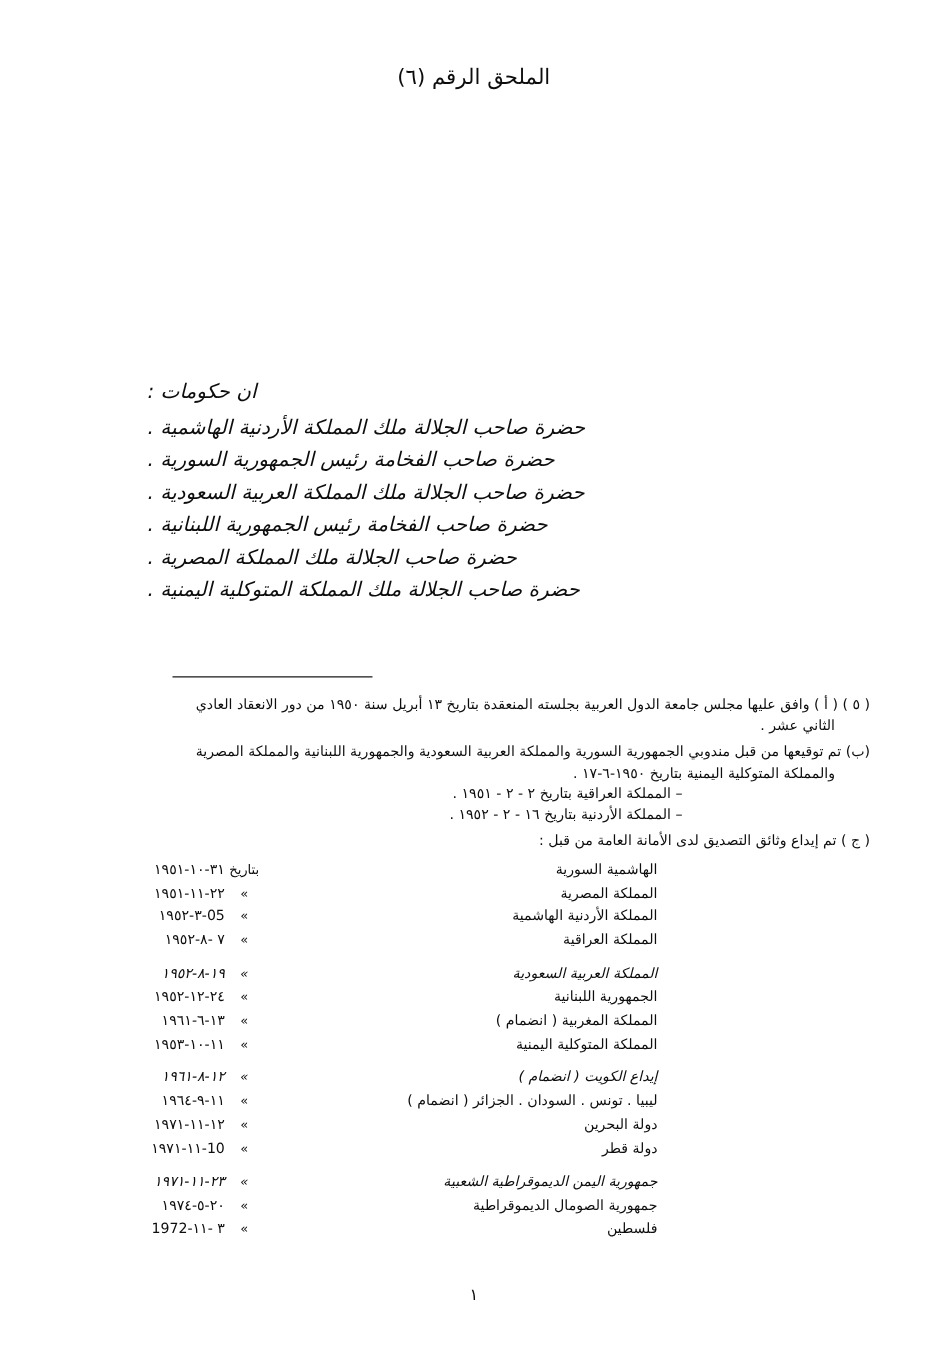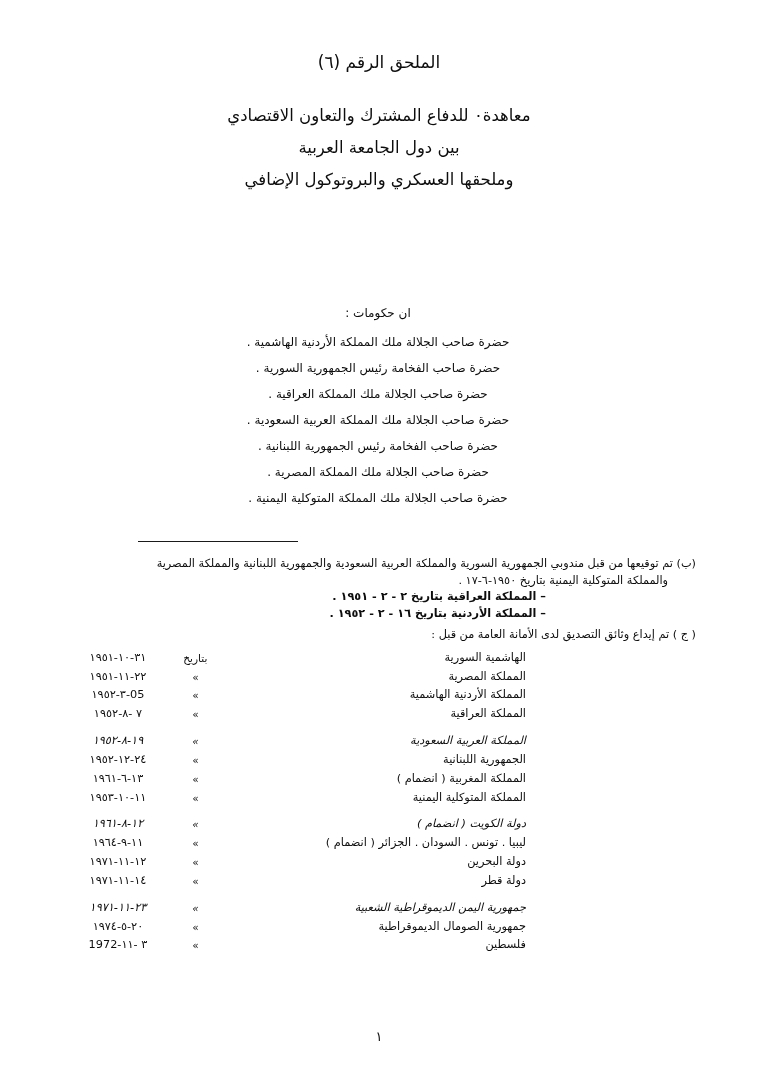--- a/index.html
+++ b/index.html
@@ -43,23 +43,24 @@
     line-height: 32px;
   }
   .treaty-title div { white-space: nowrap; }
 
   
   .parties {
     position: absolute;
     top: 300px;
     right: 120px;
     width: 520px;
-    text-align: center;
-    font-size: 12px;
+    text-align: left;
+    font-size: 16px;
     line-height: 26px;
+    font-style: italic;
   }
   .parties .lead { margin-bottom: 3px; }
   .parties .party { white-space: nowrap; }
 
   
   .rule {
     position: absolute;
     top: 541px;
     right: 460px;
     width: 160px;
@@ -72,21 +73,21 @@
     top: 556px;
     right: 62px;
     width: 640px;
     font-size: 11.3px;
     line-height: 16.5px;
     text-align: right;
   }
   .note { margin-bottom: 5px; }
   .note-body { display: block; }
   .note-indent { display: block; padding-right: 28px; }
-  .note-dash { display: block; padding-right: 150px; font-weight: bold; }
+  .note-dash { display: block; padding-right: 150px; }
 
   
   .ratify {
     margin-top: 4px;
     width: 100%;
     border-collapse: collapse;
     font-size: 11.3px;
     direction: rtl;
   }
   .ratify td {
@@ -98,21 +99,21 @@
     text-align: right;
     width: 300px;
     padding-right: 170px;
   }
   .ratify td.prefix {
     text-align: center;
     width: 30px;
     font-size: 10.5px;
   }
   .ratify td.date {
-    text-align: center;
+    text-align: right;
     width: 120px;
     direction: ltr;
     unicode-bidi: bidi-override;
   }
   .gap td { padding-top: 9px; font-style: italic; }
 
   
   .folio {
     position: absolute;
     bottom: 34px;
@@ -122,41 +123,39 @@
     font-size: 13px;
   }
 </style>
 </head>
 <body>
 
 <div class="page">
 
   <div class="appendix-title">الملحق الرقم (٦)</div>
 
-  <div class="treaty-title">
-    <div>معاهدة٠ للدفاع المشترك والتعاون الاقتصادي</div>
-    <div>بين دول الجامعة العربية</div>
-    <div>وملحقها العسكري والبروتوكول الإضافي</div>
-  </div>
 
   <div class="parties">
     <div class="lead">ان حكومات :</div>
     <div class="party">حضرة صاحب الجلالة ملك المملكة الأردنية الهاشمية .</div>
     <div class="party">حضرة صاحب الفخامة رئيس الجمهورية السورية .</div>
-    <div class="party">حضرة صاحب الجلالة ملك المملكة العراقية .</div>
     <div class="party">حضرة صاحب الجلالة ملك المملكة العربية السعودية .</div>
     <div class="party">حضرة صاحب الفخامة رئيس الجمهورية اللبنانية .</div>
     <div class="party">حضرة صاحب الجلالة ملك المملكة المصرية .</div>
     <div class="party">حضرة صاحب الجلالة ملك المملكة المتوكلية اليمنية .</div>
   </div>
 
   <div class="rule"></div>
 
   <div class="notes">
 
+    <div class="note">
+      <span class="note-body">( ٥ ) ( أ ) وافق عليها مجلس جامعة الدول العربية بجلسته المنعقدة بتاريخ ١٣ أبريل سنة ١٩٥٠ من دور الانعقاد العادي</span>
+      <span class="note-indent">الثاني عشر .</span>
+    </div>
 
     <div class="note">
       <span class="note-body">(ب) تم توقيعها من قبل مندوبي الجمهورية السورية والمملكة العربية السعودية والجمهورية اللبنانية والمملكة المصرية</span>
       <span class="note-indent">والمملكة المتوكلية اليمنية بتاريخ ١٩٥٠-٦-١٧ .</span>
       <span class="note-dash">– المملكة العراقية بتاريخ ٢ - ٢ - ١٩٥١ .</span>
       <span class="note-dash">– المملكة الأردنية بتاريخ ١٦ - ٢ - ١٩٥٢ .</span>
     </div>
 
     <div class="note">
       <span class="note-body">( ج ) تم إيداع وثائق التصديق لدى الأمانة العامة من قبل :</span>
@@ -198,38 +197,38 @@
             <td class="state">المملكة المغربية ( انضمام )</td>
             <td class="prefix">»</td>
             <td class="date">١٩٦١-٦-١٣</td>
           </tr>
           <tr>
             <td class="state">المملكة المتوكلية اليمنية</td>
             <td class="prefix">»</td>
             <td class="date">١٩٥٣-١٠-١١</td>
           </tr>
           <tr class="gap">
-            <td class="state">دولة الكويت ( انضمام )</td>
+            <td class="state">إيداع الكويت ( انضمام )</td>
             <td class="prefix">»</td>
             <td class="date">١٩٦١-٨-١٢</td>
           </tr>
           <tr>
             <td class="state">ليبيا . تونس . السودان . الجزائر  ( انضمام )</td>
             <td class="prefix">»</td>
             <td class="date">١٩٦٤-٩-١١</td>
           </tr>
           <tr>
             <td class="state">دولة البحرين</td>
             <td class="prefix">»</td>
             <td class="date">١٩٧١-١١-١٢</td>
           </tr>
           <tr>
             <td class="state">دولة قطر</td>
             <td class="prefix">»</td>
-            <td class="date">١٩٧١-١١-١٤</td>
+            <td class="date">١٩٧١-١١-10</td>
           </tr>
           <tr class="gap">
             <td class="state">جمهورية اليمن الديموقراطية الشعبية</td>
             <td class="prefix">»</td>
             <td class="date">١٩٧١-١١-٢٣</td>
           </tr>
           <tr>
             <td class="state">جمهورية الصومال الديموقراطية</td>
             <td class="prefix">»</td>
             <td class="date">١٩٧٤-٥-٢٠</td>

